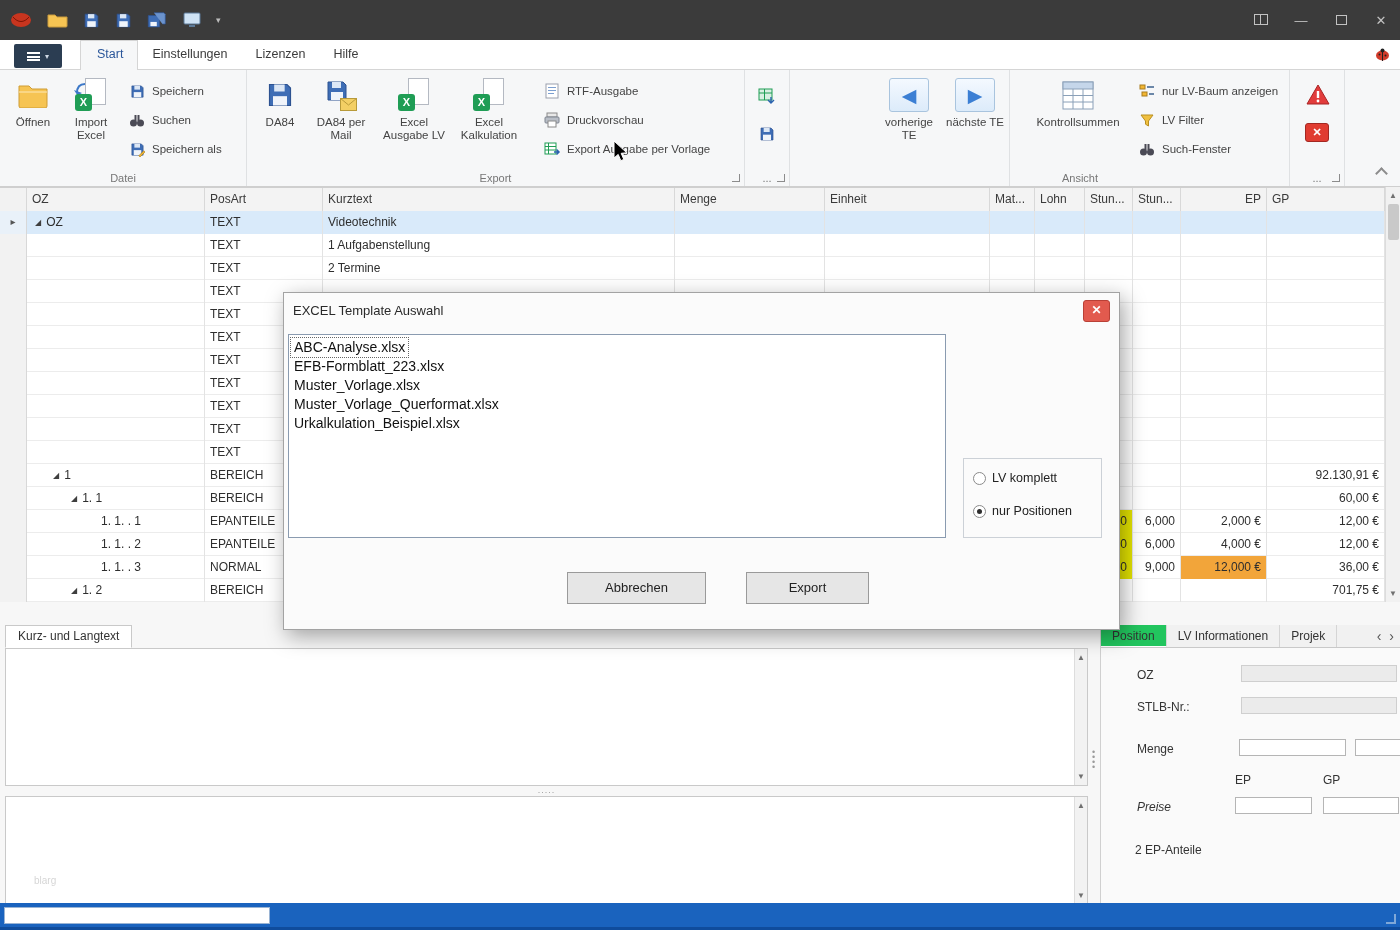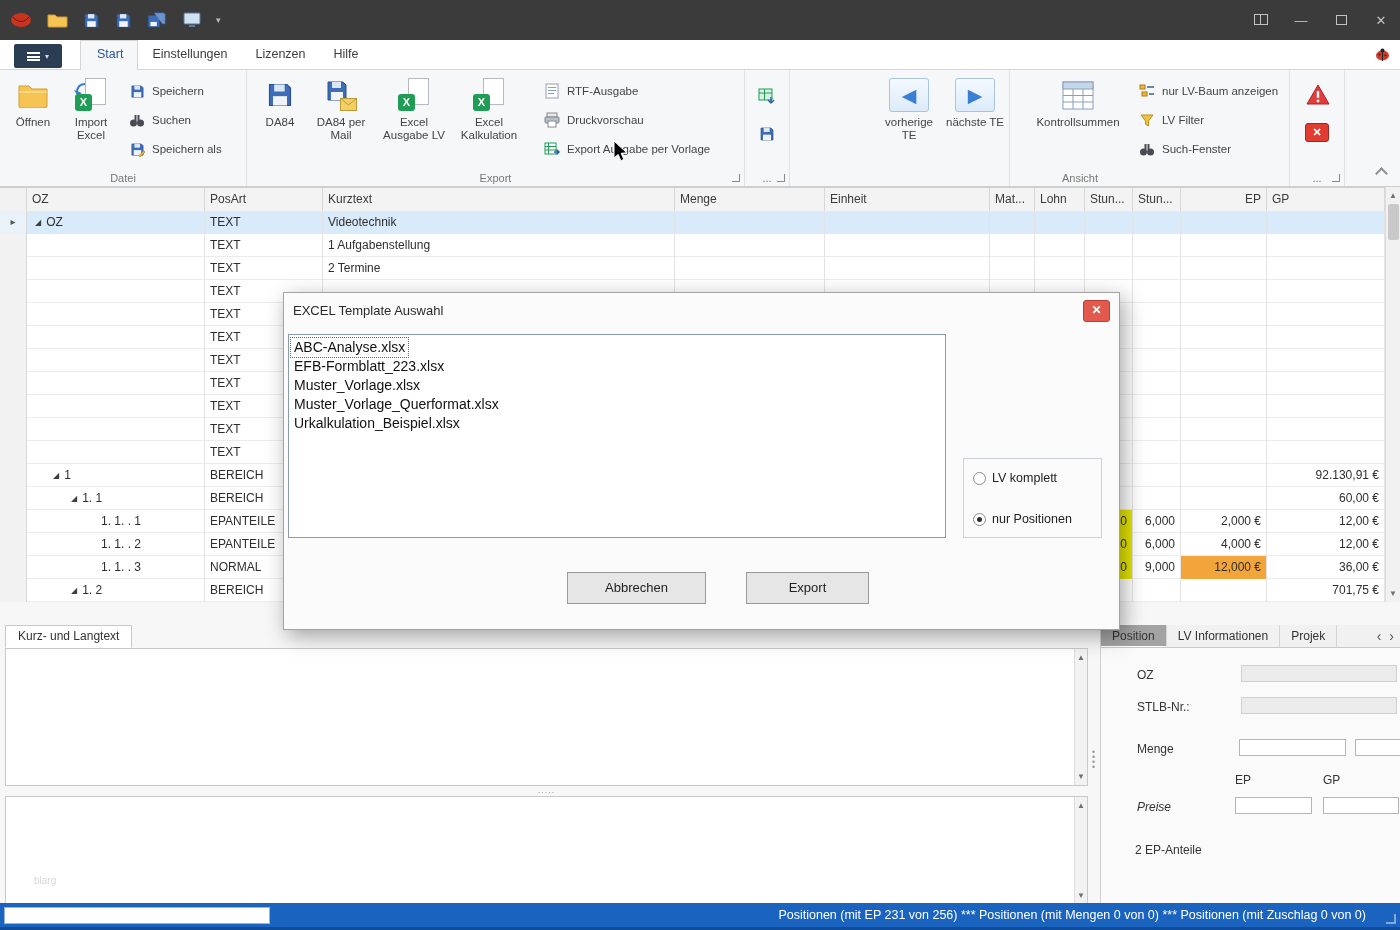--- a/index.html
+++ b/index.html
@@ -74,21 +74,21 @@
 .tarea .tscroll{position:absolute;right:0;top:0;bottom:0;width:13px;background:#f2f2f2;border-left:1px solid #ddd;}
 .tarea .tscroll .varrow{width:12px;}
 .hsplit{position:absolute;left:5px;top:161px;width:1083px;height:10px;text-align:center;color:#9a9a9a;font-size:9px;line-height:8px;letter-spacing:1px;}
 .watermark{position:absolute;left:33px;top:250px;font-size:10px;color:#d6d6d6;}
 .vsplit-dots{position:absolute;left:1092px;top:125px;color:#9a9a9a;font-size:9px;line-height:5px;}
 
 
 .rpanel{position:absolute;left:1100px;top:625px;width:300px;height:280px;background:#fafafa;border-left:1px solid #d0d0d0;}
 .ptabs{position:absolute;top:0;left:0;right:0;height:23px;display:flex;background:#f1f1f1;border-bottom:1px solid #c9c9c9;overflow:hidden;}
 .ptab{padding:0 11px;line-height:22px;font-size:12px;color:#333;border-right:1px solid #d5d5d5;background:#f1f1f1;white-space:nowrap;}
-.ptab.active{background:#a3a3a3;border-bottom:1px solid #fff;}
+.ptab.active{background:#22c55e;border-bottom:1px solid #fff;}
 .ptab-arrows{position:absolute;right:2px;top:3px;background:#f1f1f1;color:#555;font-size:14px;display:flex;gap:8px;padding:0 4px;}
 .pbody{position:absolute;top:23px;left:0;right:0;bottom:0;}
 .plabel{position:absolute;font-size:12px;color:#333;}
 .ro-input{position:absolute;height:17px;background:#ebebeb;border:1px solid #cfcfcf;}
 .wt-input{position:absolute;height:17px;background:#fff;border:1px solid #b5b5b5;font-size:11px;padding:0 3px;}
 
 
 .statusbar{position:absolute;left:0;top:903px;width:1400px;height:27px;background:#1a63be;border-bottom:3px solid #0f4c9c;}
 .sprogress{position:absolute;left:4px;top:4px;width:266px;height:17px;background:#fff;border:1px solid #9ab4d4;}
 .stext{position:absolute;right:34px;top:0;height:24px;line-height:24px;color:#fff;font-size:12.5px;white-space:nowrap;}
@@ -97,21 +97,21 @@
 
 .dialog{position:absolute;left:283px;top:292px;width:837px;height:338px;background:#fbfbfb;border:1px solid #a3a3a3;box-shadow:4px 6px 20px rgba(0,0,0,.35);z-index:40;}
 .dtitle{position:absolute;left:9px;top:10px;font-size:13px;color:#2a2a2a;}
 .dclose{position:absolute;right:9px;top:7px;width:27px;height:22px;background:#e25a4e;border:1px solid #b94036;border-radius:3px;color:#fff;text-align:center;line-height:19px;font-size:12px;font-weight:bold;}
 .dlist{position:absolute;left:4px;top:41px;width:658px;height:204px;background:#fff;border:1px solid #8a9bb0;padding:3px 2px;overflow:hidden;}
 .litem{font-size:14px;line-height:19px;padding:0 3px;color:#111;white-space:nowrap;}
 .litem.focus{outline:1px dotted #666;width:max-content;}
 .gbox{position:absolute;left:679px;top:165px;width:139px;height:80px;border:1px solid #ccd1d7;background:#fbfbfb;}
 .radio{position:absolute;left:9px;display:flex;align-items:center;gap:6px;font-size:12.5px;color:#222;white-space:nowrap;}
 .radio:first-child{top:12px;}
-.radio:last-child{top:53px;}
+.radio:last-child{top:45px;}
 .rb{width:13px;height:13px;border:1px solid #8a8a8a;border-radius:50%;background:#fff;position:relative;flex:none;}
 .rb.on::after{content:'';position:absolute;left:3px;top:3px;width:5px;height:5px;border-radius:50%;background:#2d2d2d;}
 .dbtn{position:absolute;top:279px;height:32px;background:#e6e6e6;border:1px solid #9a9a9a;font-size:13px;color:#222;text-align:center;line-height:30px;}
 .dbtn.cancel{left:283px;width:139px;}
 .dbtn.export{left:462px;width:123px;}
 
 .cursor{position:absolute;left:612px;top:140px;z-index:99;}
 svg{display:block;}
 </style>
 </head>
@@ -739,21 +739,20 @@
     <span class="plabel" style="left:222px;top:125px;">GP</span>
     <span class="plabel" style="left:36px;top:152px;font-style:italic;">Preise</span>
     <input class="wt-input" style="left: 134px; top: 149px; width: 77px;">
     <input class="wt-input" style="left: 222px; top: 149px; width: 76px;">
     <span class="plabel" style="left:34px;top:195px;">2 EP-Anteile</span>
   </div>
 </div>
 
 <div class="statusbar">
   <div class="sprogress"></div>
-  <div class="stext">Positionen (mit EP 231 von 256) *** Positionen (mit Mengen 0 von 0) *** Positionen (mit Zuschlag 0 von 0)</div>
   <span class="sgrip"></span>
 </div>
 
 <div class="dialog">
   <div class="dtitle">EXCEL Template Auswahl</div>
   <div class="dclose">✕</div>
   <div class="dlist">
         <div class="litem focus">ABC-Analyse.xlsx</div>
         <div class="litem">EFB-Formblatt_223.xlsx</div>
         <div class="litem">Muster_Vorlage.xlsx</div>

